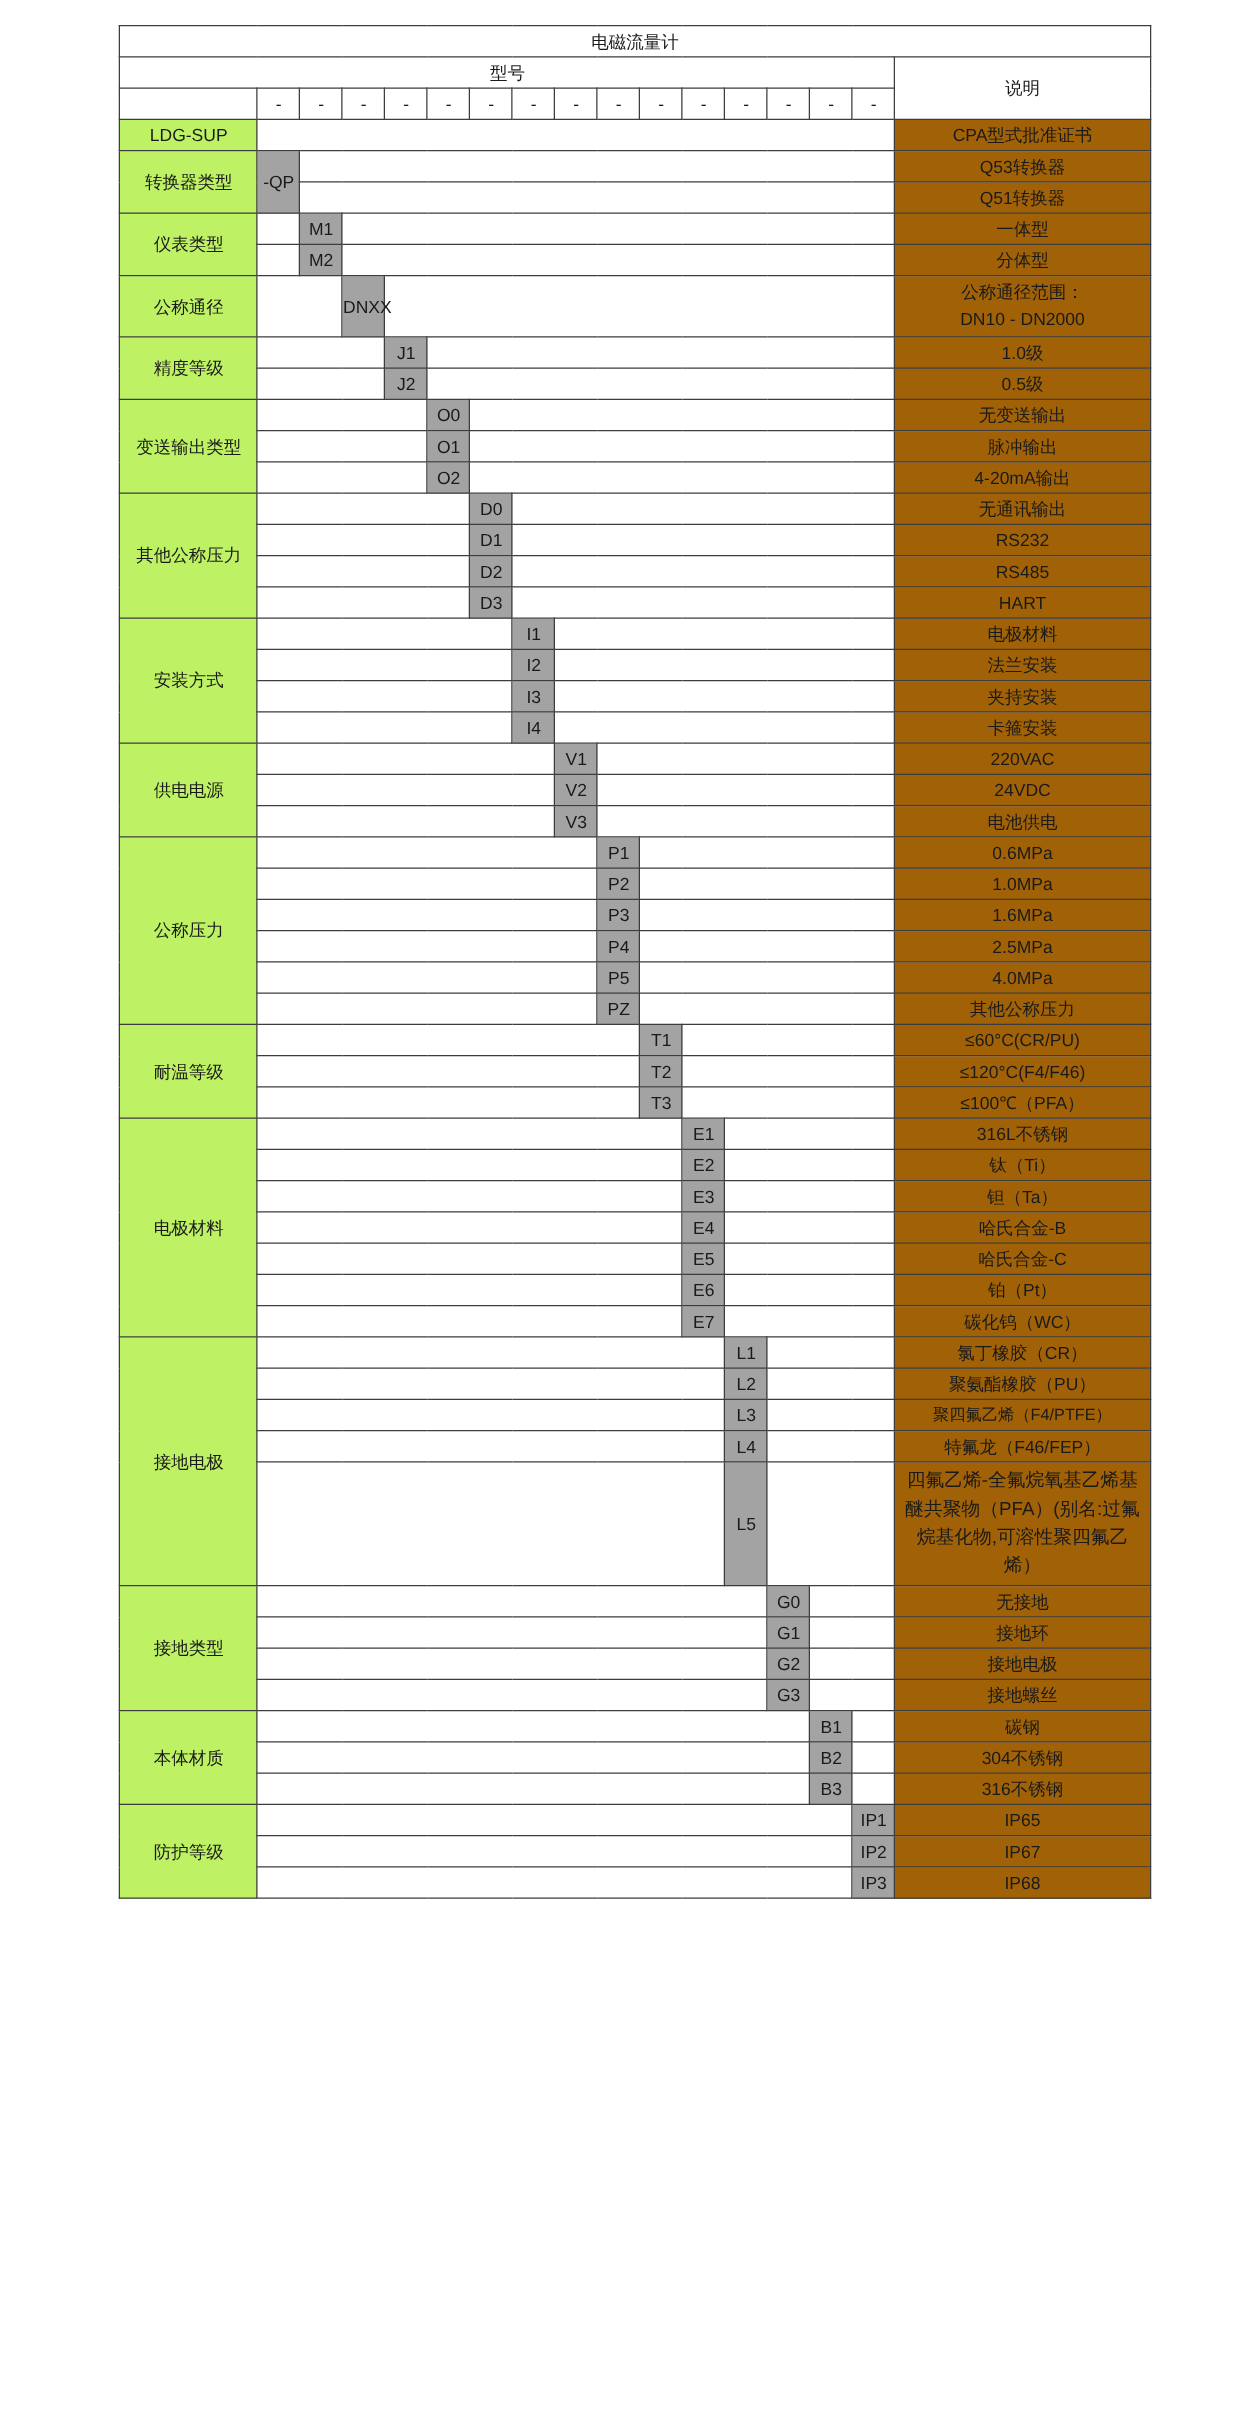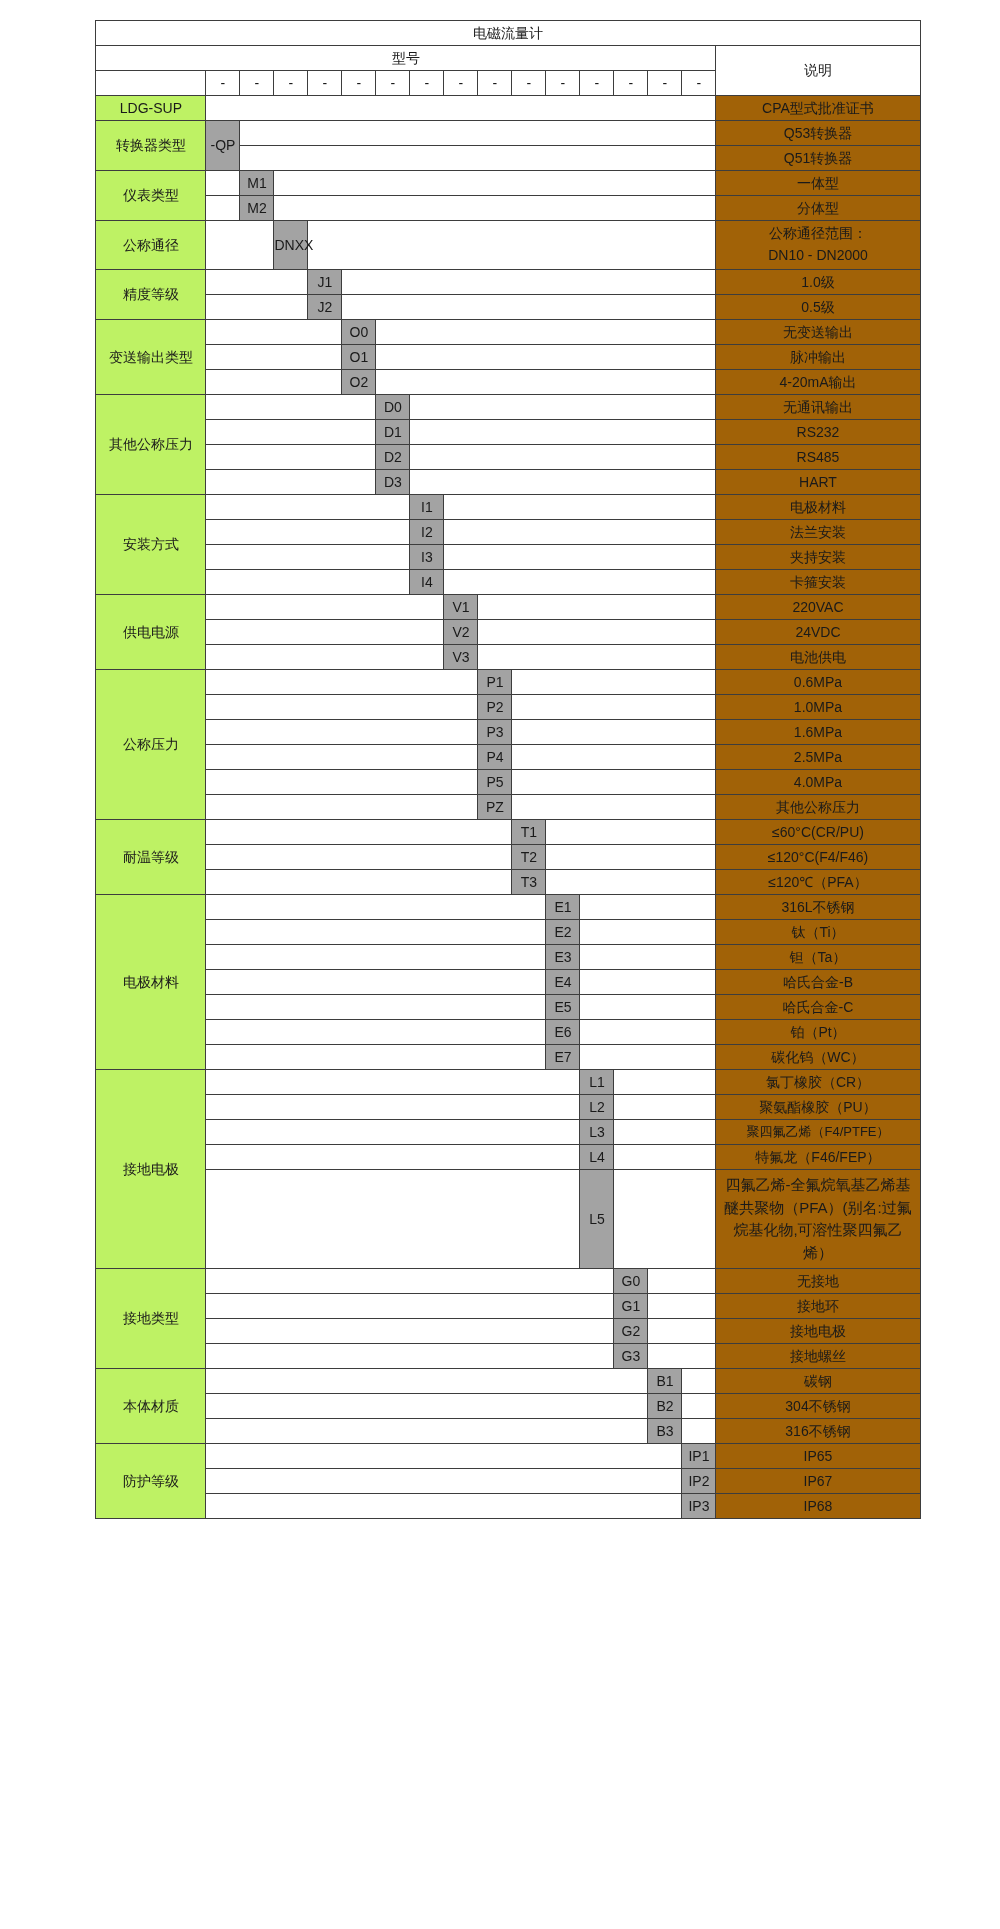--- a/index.html
+++ b/index.html
@@ -334,21 +334,21 @@
       <tr>
         <td class="empty" colspan="9"></td>
         <td class="code">T2</td>
         <td class="empty" colspan="5"></td>
         <td class="desc">≤120°C(F4/F46)</td>
       </tr>
       <tr>
         <td class="empty" colspan="9"></td>
         <td class="code">T3</td>
         <td class="empty" colspan="5"></td>
-        <td class="desc">≤120℃（PFA）</td>
+        <td class="desc">≤100℃（PFA）</td>
       </tr>
 
       <tr>
         <td class="blue" rowspan="7">电极材料</td>
         <td class="empty" colspan="10"></td>
         <td class="code">E1</td>
         <td class="empty" colspan="4"></td>
         <td class="desc">316L不锈钢</td>
       </tr>
       <tr>

